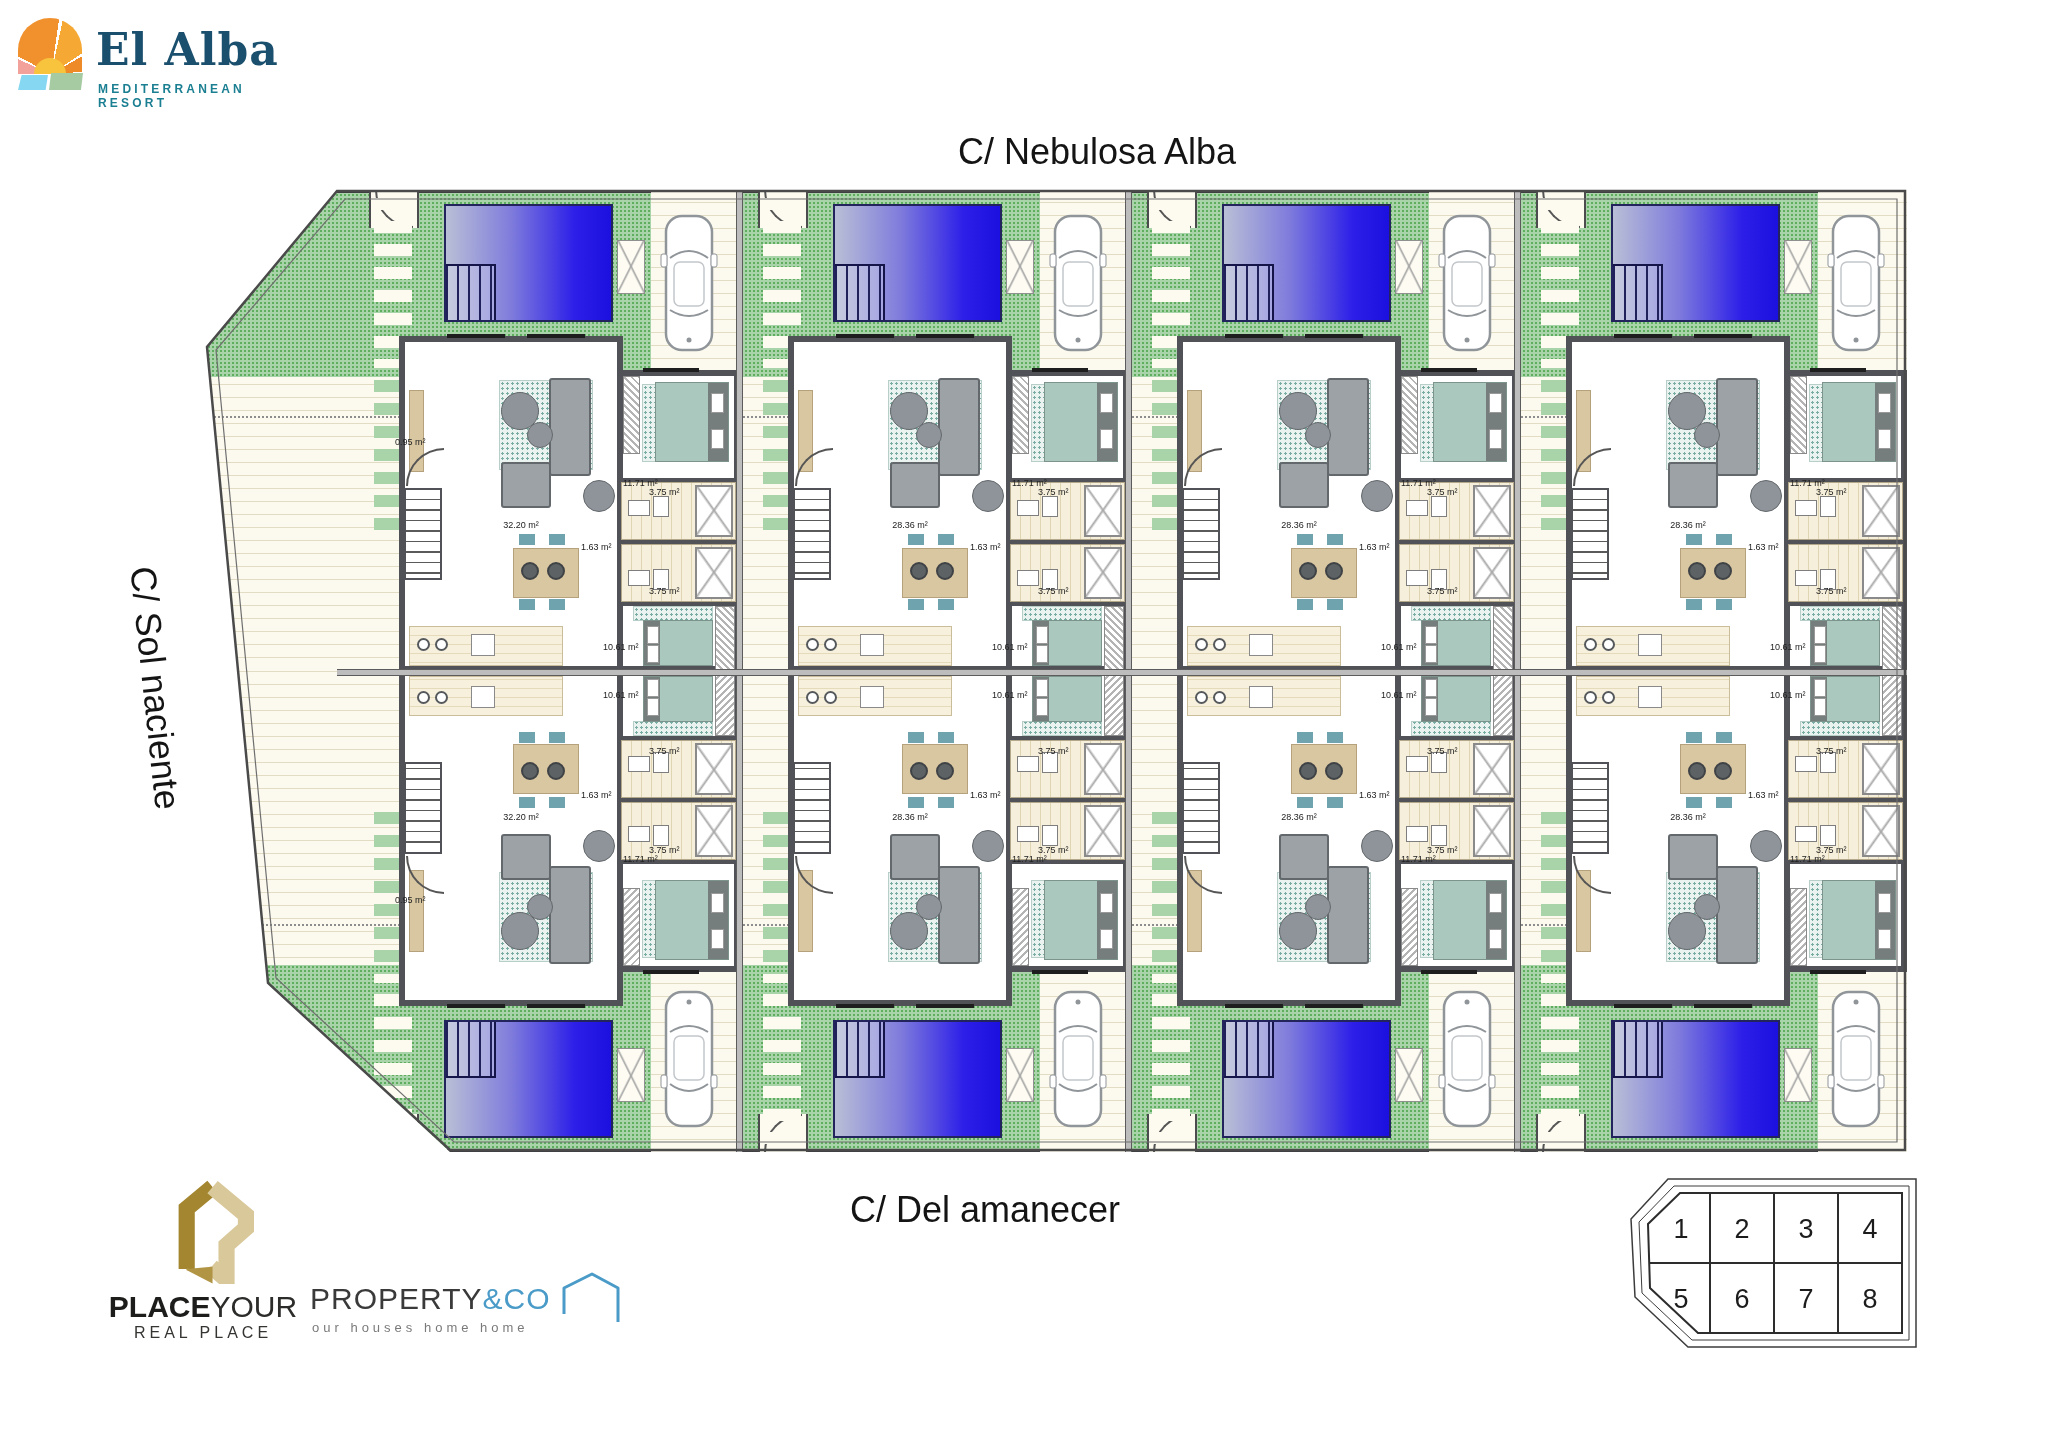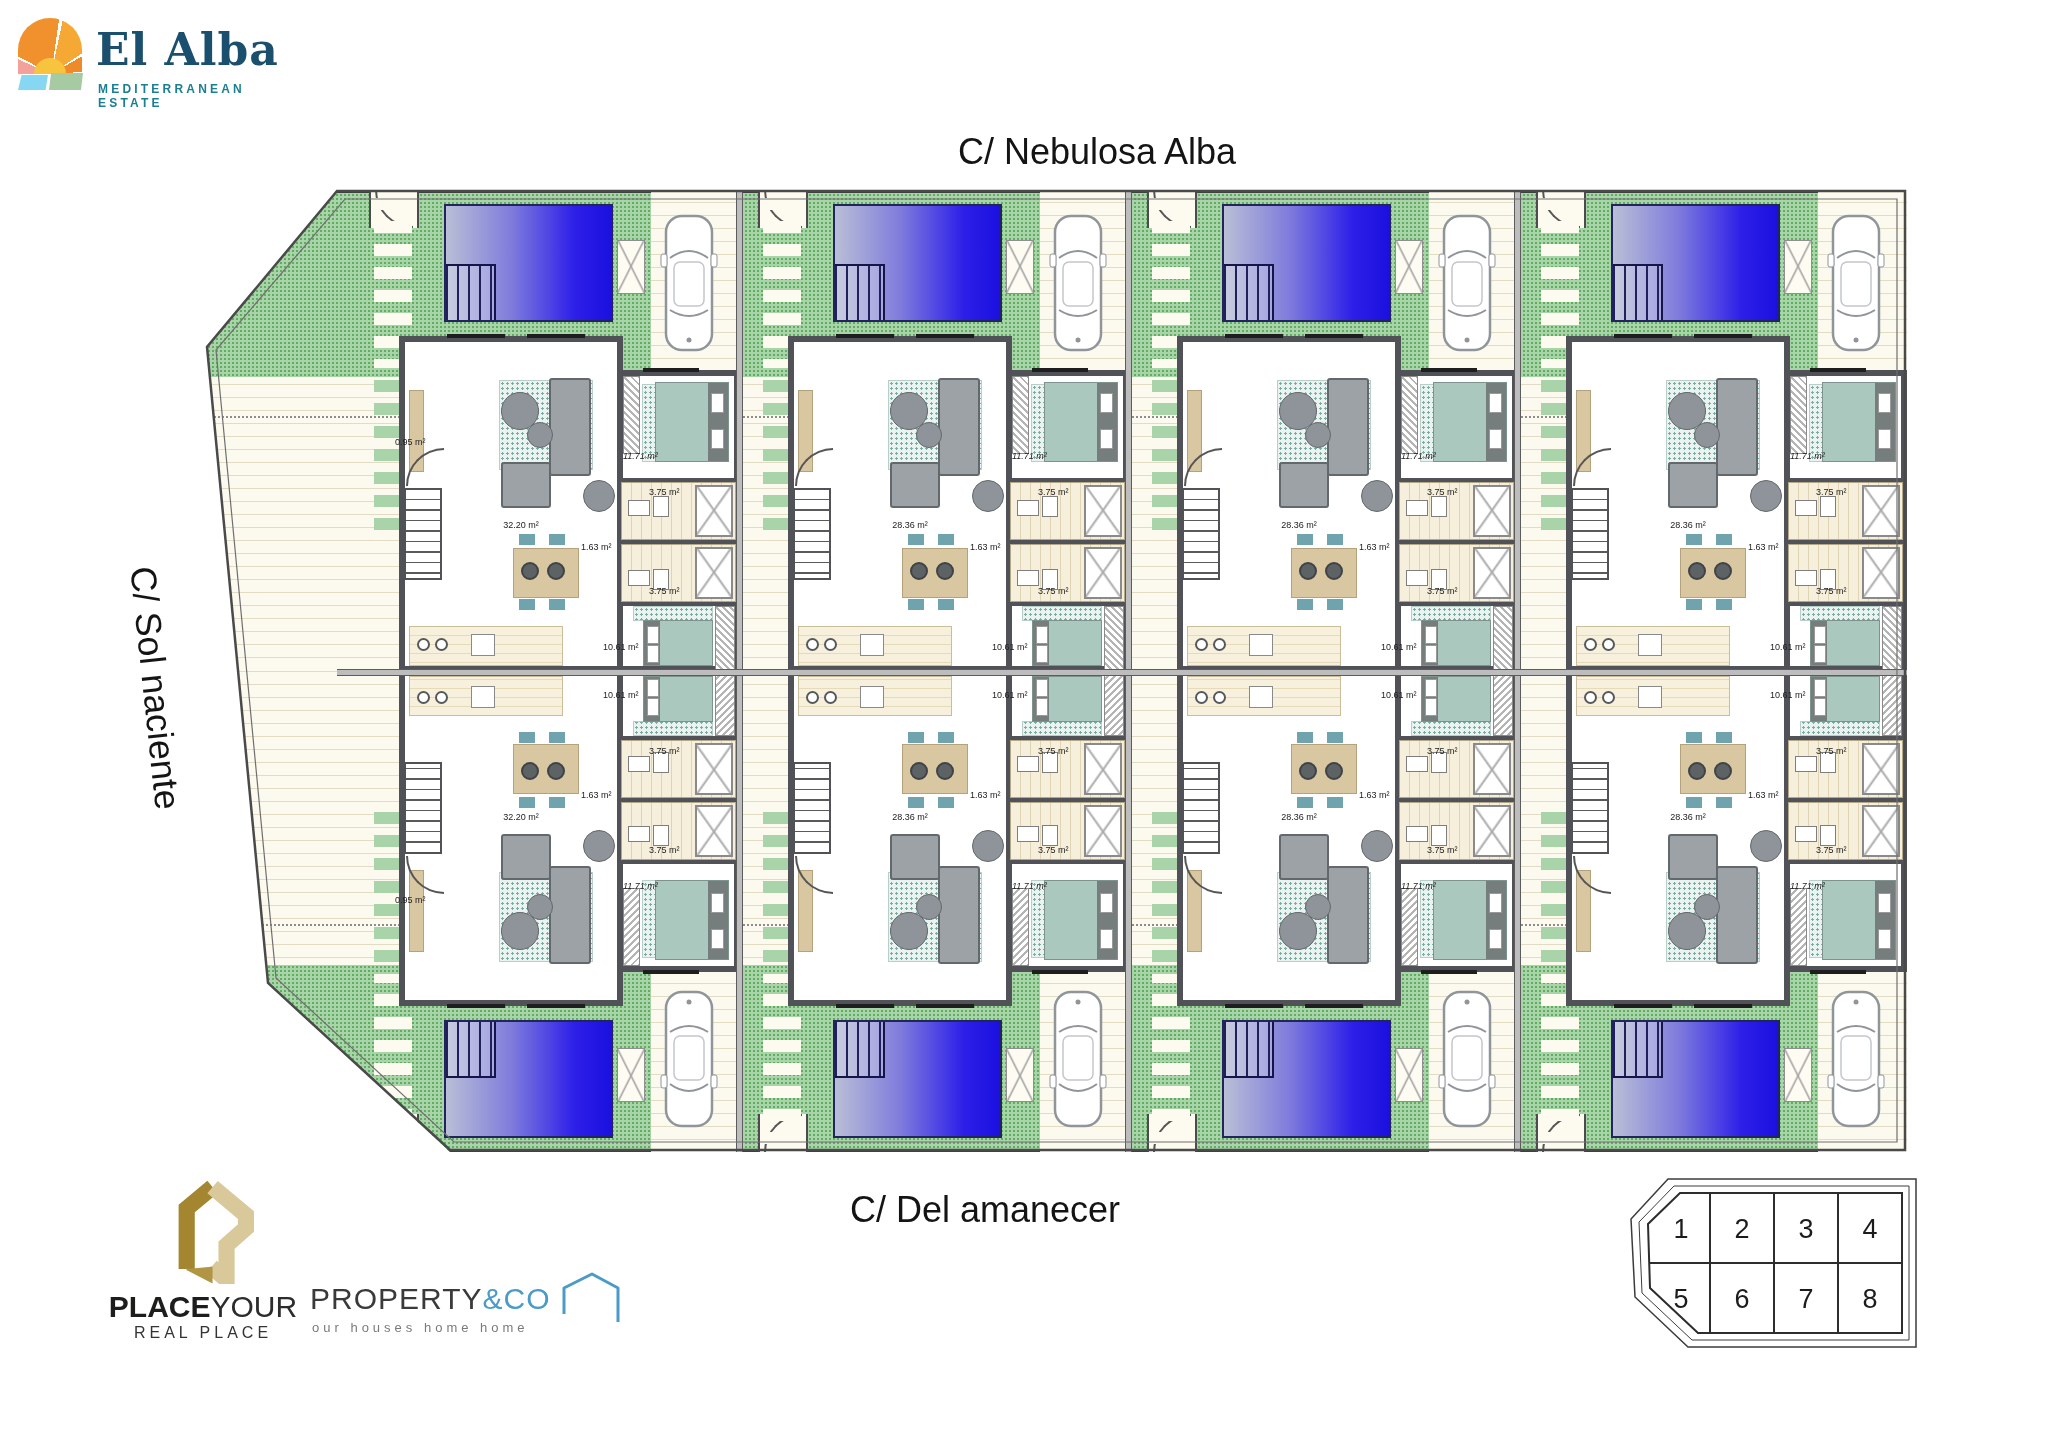--- a/index.html
+++ b/index.html
@@ -80,21 +80,21 @@
   .arc-entry{left:55px;top:258px;width:36px;height:36px;border-left:2px solid #555;border-top:2px solid #555;border-radius:100% 0 0 0;}
   .stairs{left:53px;top:298px;width:38px;height:92px;background:repeating-linear-gradient(180deg,#fff 0 9px,#5a5a5a 9px 10.5px);border:2px solid #515257;box-sizing:border-box;}
   .hatch{background:repeating-linear-gradient(45deg,#fff 0 3px,#b4b4b4 3px 5px);border:1px solid #8a8a8a;}
   .ward1{left:272px;top:186px;width:15px;height:76px;}
   .rug2{left:291px;top:194px;width:28px;height:76px;}
   .bedteal{background:#abc8bf;border:1px solid #7d948d;box-sizing:border-box;}
   .bed1{left:304px;top:192px;width:74px;height:80px;}
   .bed1 .hb{position:absolute;right:0;top:0;width:20px;height:100%;background:#767e7d;}
   .bed1 .p1,.bed1 .p2{position:absolute;right:4px;width:11px;height:18px;background:#fff;border:1px solid #999;}
   .bed1 .p1{top:10px}.bed1 .p2{top:46px}
-  .lbl-bed1{left:272px;top:261px;font-style:italic;}
+  .lbl-bed1{left:272px;top:288px;}
   .bathfloor{background:repeating-linear-gradient(90deg,#f6efdb 0 9px,#e0d5b2 9px 10px);border:1px solid #b3a88a;box-sizing:border-box;}
   .bathA{left:270px;top:292px;width:115px;height:58px;}
   .bathB{left:270px;top:354px;width:115px;height:58px;}
   .shower{background:#fff;border:2px solid #8a8a8a;box-sizing:border-box;
     background-image:linear-gradient(to bottom right,transparent 46%,#a9a9a9 49%,transparent 53%),
                      linear-gradient(to bottom left,transparent 46%,#a9a9a9 49%,transparent 53%);}
   .shA{left:344px;top:295px;width:38px;height:52px;}
   .shB{left:344px;top:357px;width:38px;height:52px;}
   .wc{background:#fff;border:1px solid #7e7e7e;}
   .wcA1{left:277px;top:310px;width:20px;height:14px;}
@@ -129,21 +129,21 @@
 <body>
 
 <div class="abs" id="brand">
   <div class="abs" id="brand-mark">
     <div class="abs" id="sun"></div>
     <div class="abs" id="sun-core"></div>
     <div class="abs" id="band-blue"></div>
     <div class="abs" id="band-green"></div>
   </div>
   <div class="abs" id="brand-name">El Alba</div>
-  <div class="abs" id="brand-sub">MEDITERRANEAN ESTATE</div>
+  <div class="abs" id="brand-sub">MEDITERRANEAN RESORT</div>
 </div>
 
 <div class="abs street" id="street-top">C/ Nebulosa Alba</div>
 <div class="abs street" id="street-left">C/ Sol naciente</div>
 <div class="abs street" id="street-bottom">C/ Del amanecer</div>
 
 <div class="abs" id="site">
   <div class="abs" id="plots">
     <div class="abs party-v" style="left:529px"></div>
     <div class="abs party-v" style="left:918px"></div>

